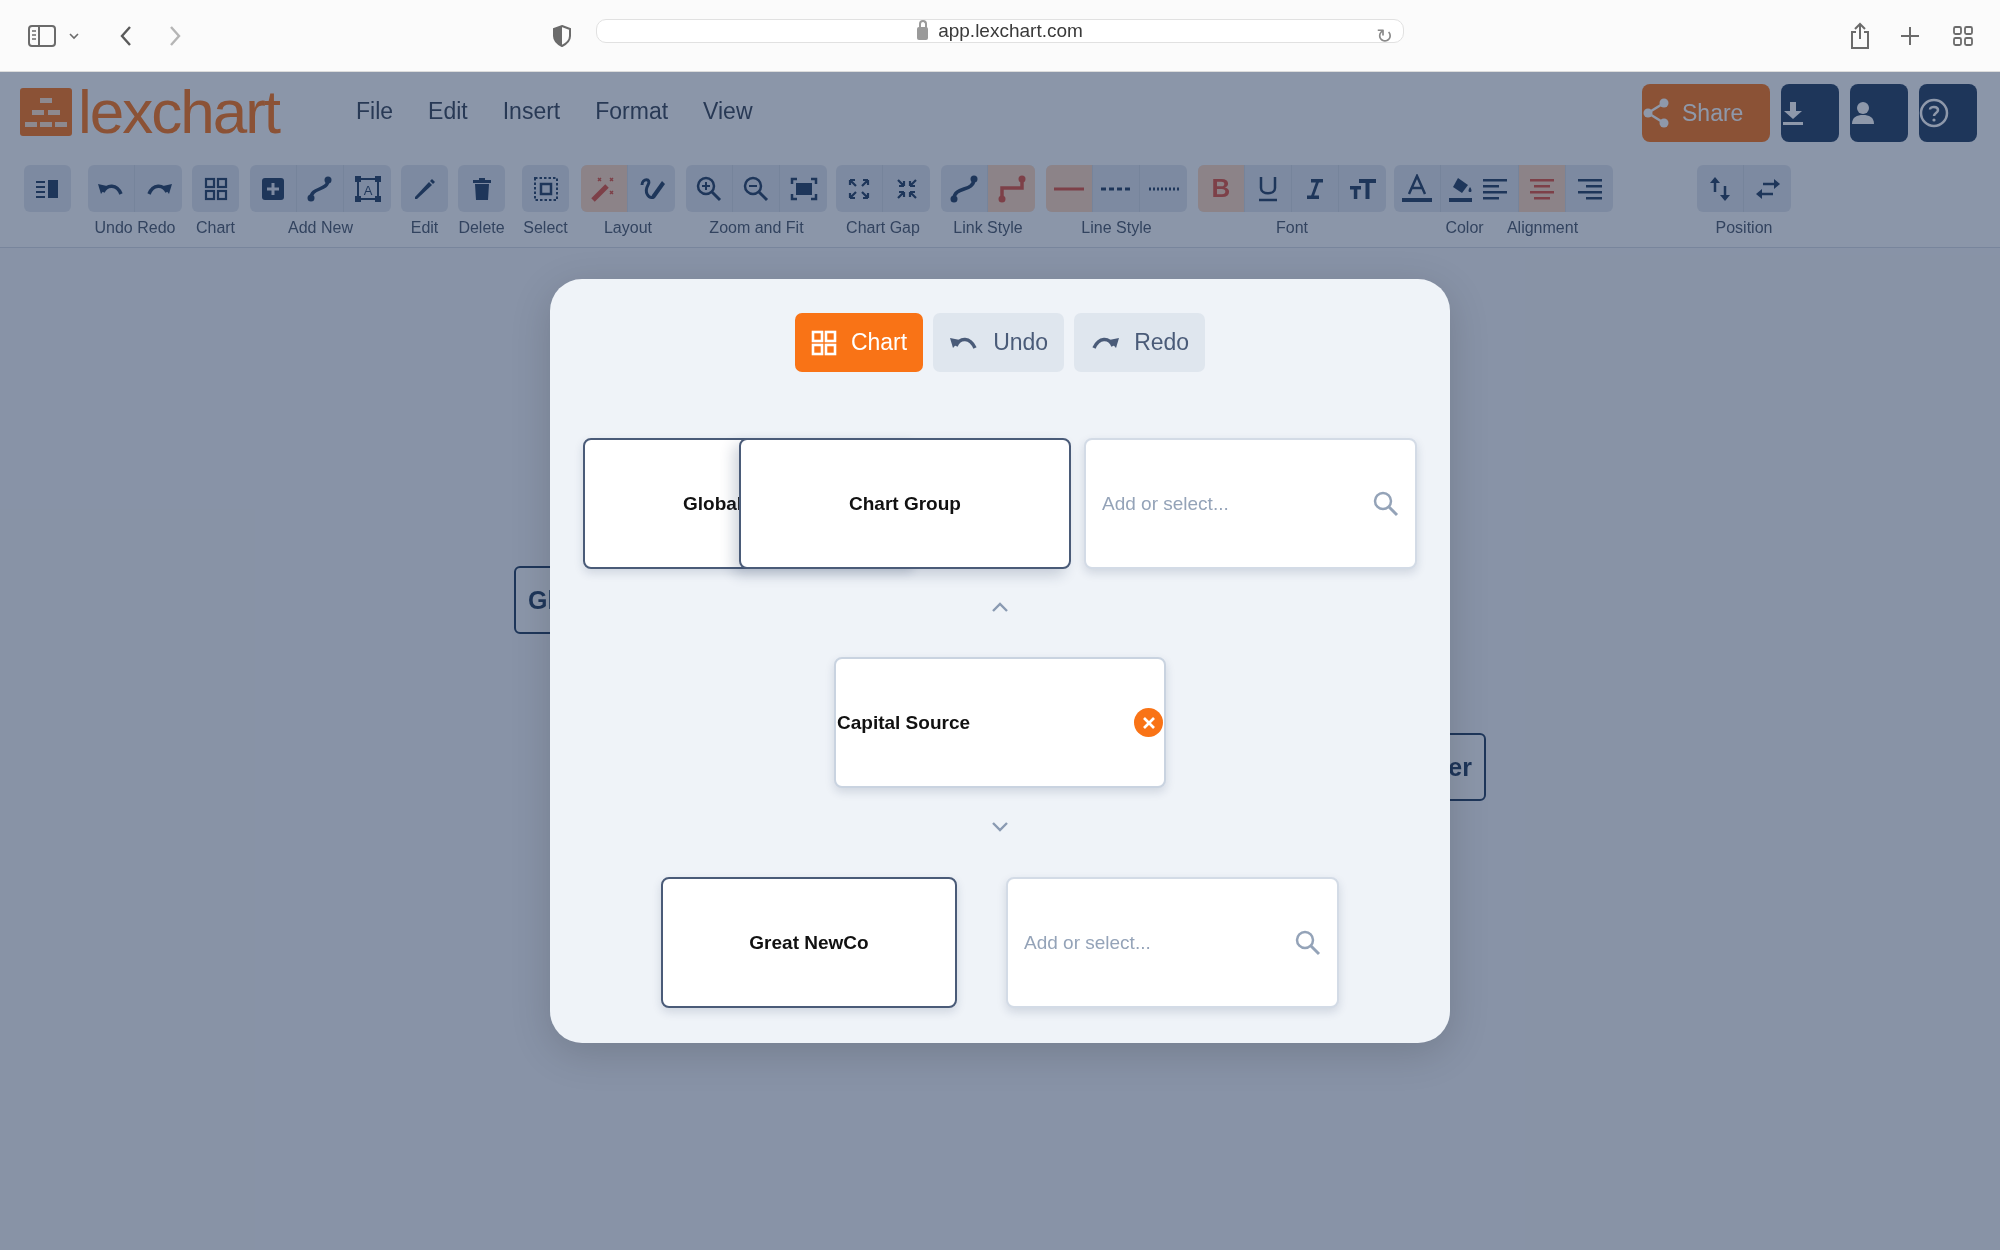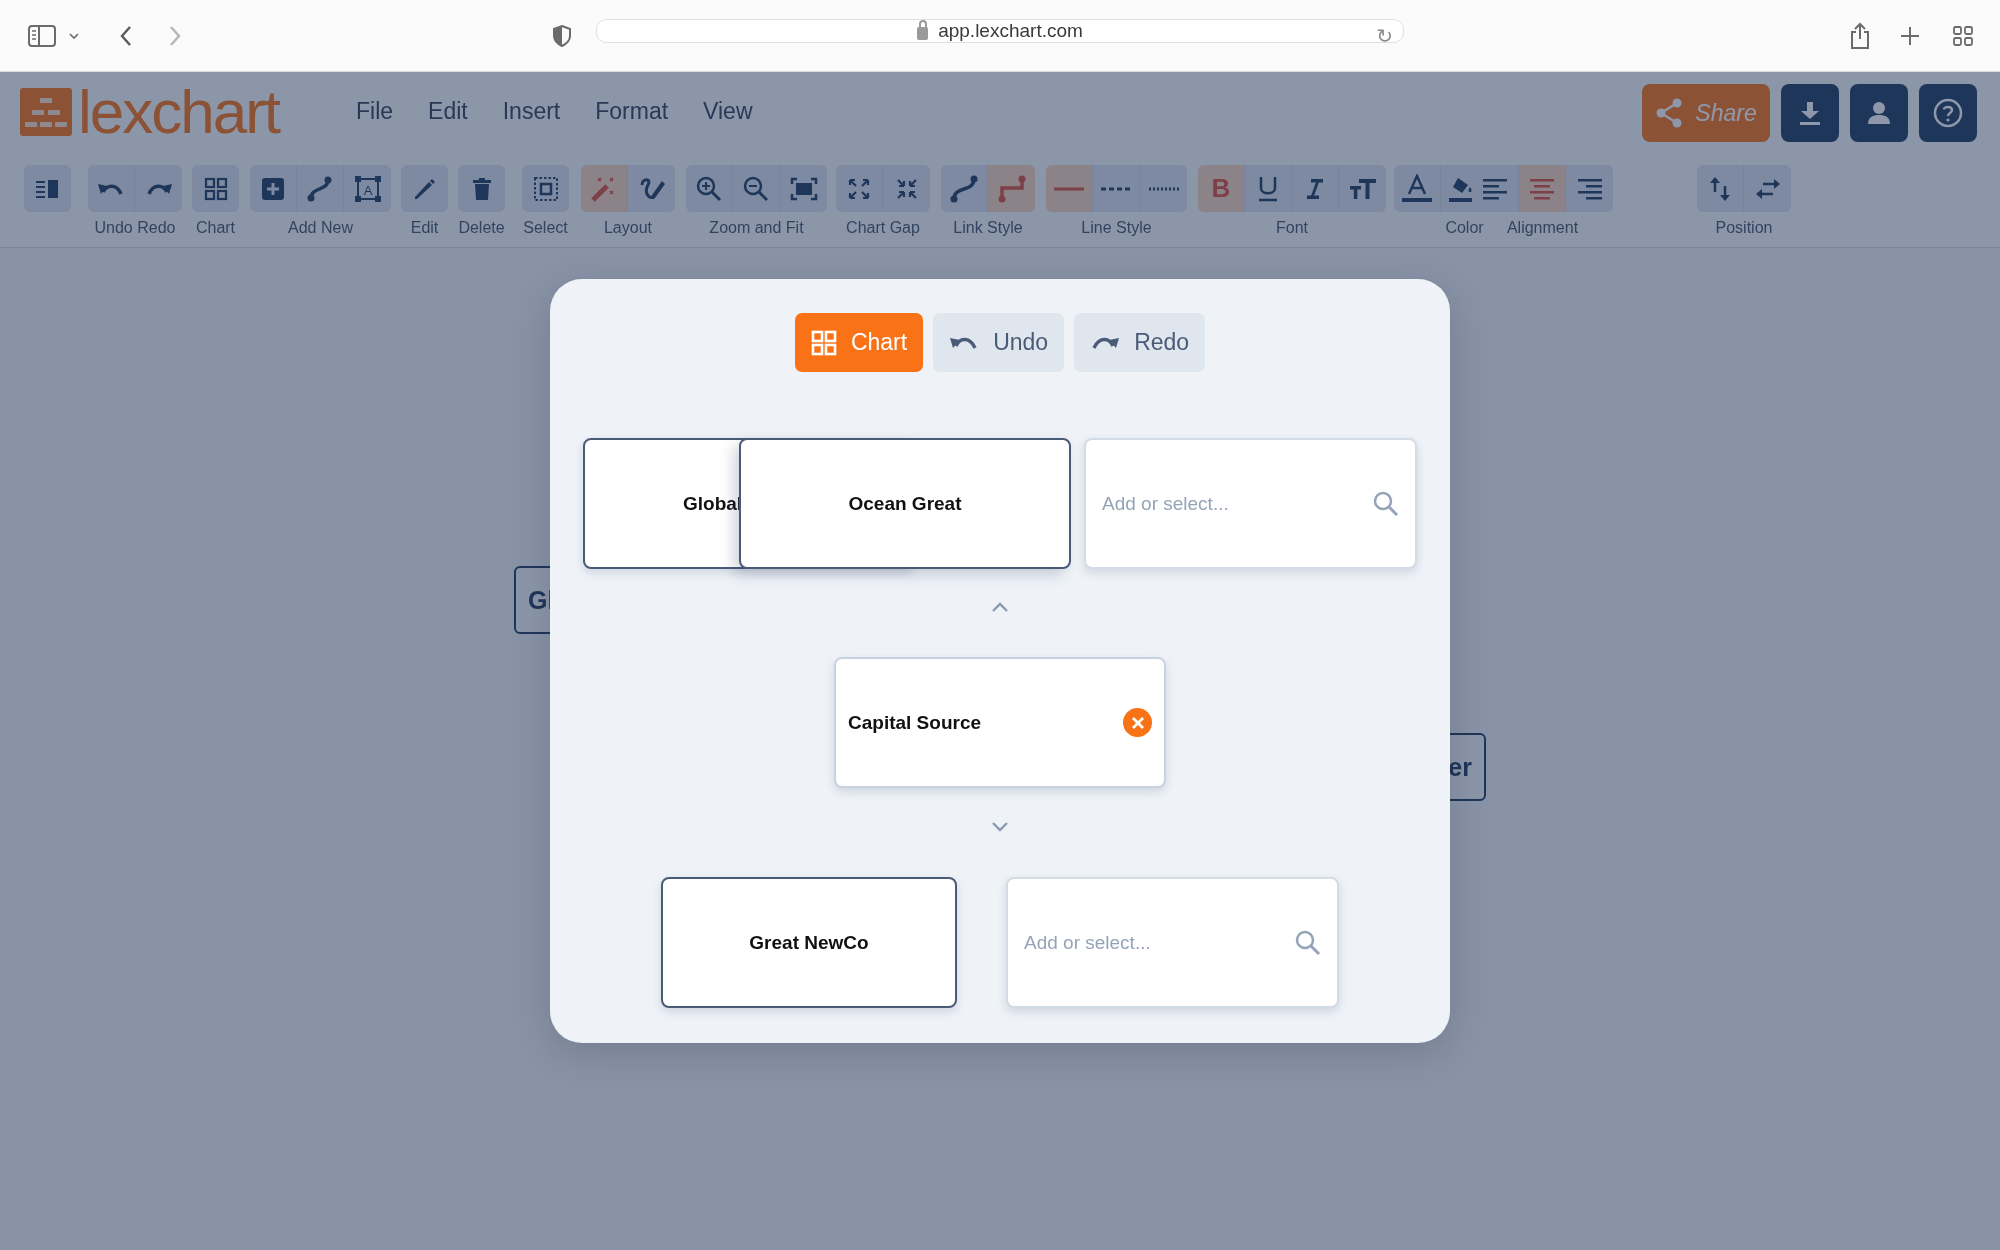--- a/index.html
+++ b/index.html
@@ -15,21 +15,21 @@
   .reload { position: absolute; right: 10px; top: 4px; color: #8a8a8a; font-size: 20px; }
 
   
   .app-header { position: absolute; left: 0; top: 72px; width: 2000px; height: 88px; background: #f8fafc; }
   .logo { position: absolute; left: 20px; top: 12px; display: flex; align-items: center; }
   .logo-mark { width: 52px; height: 48px; background: #f97316; border-radius: 3px; position: relative; }
   .logo-mark span { position: absolute; background: #fde0c8; height: 5px; }
   .logo-text { font-size: 62px; color: #f97316; letter-spacing: -2px; margin-left: 6px; line-height: 56px; font-weight: 300; }
   .menu { position: absolute; left: 356px; top: 26px; display: flex; gap: 35px; }
   .menu-item { font-size: 23px; color: #334155; }
-  .hdr-btn { position: absolute; top: 12px; height: 58px; border-radius: 8px; display: flex; align-items: center; justify-content: center; color: #fff; font-style: italic; }
+  .hdr-btn { position: absolute; top: 12px; height: 58px; border-radius: 8px; display: flex; align-items: center; color: #fff; }
   .share-btn { left: 1642px; width: 128px; background: #f97316; font-size: 23px; gap: 12px; }
   .sq-btn { width: 58px; background: #1e3a5f; }
 
   
   .toolbar { position: absolute; left: 0; top: 160px; width: 2000px; height: 88px; background: #f8fafc; border-bottom: 1px solid #d3d9e2; }
   .tgroup { position: absolute; top: 5px; display: flex; flex-direction: column; align-items: center; }
   .tbtns { display: flex; background: #dde3ec; border-radius: 6px; height: 47px; overflow: hidden; }
   .tbtn { width: 47px; height: 47px; display: flex; align-items: center; justify-content: center; color: #1e3a5f; border-right: 1px solid #cfd6e1; }
   .tbtn:last-child { border-right: none; }
   .tbtn.active { background: #fbd5bb; color: #dc4f3b; }
@@ -44,21 +44,21 @@
   .overlay { position: absolute; left: 0; top: 72px; width: 2000px; height: 1178px; background: rgba(30, 50, 85, 0.5); }
 
   
   .modal { position: absolute; left: 550px; top: 279px; width: 900px; height: 764px; background: #eff3f8; border-radius: 32px; box-shadow: 0 10px 40px rgba(0,0,0,0.15); }
   .modal-tabs { position: absolute; top: 34px; left: 0; width: 100%; display: flex; justify-content: center; gap: 10px; }
   .mtab { height: 59px; border-radius: 7px; display: flex; align-items: center; gap: 14px; padding: 0 16px; font-size: 23px; background: #dfe6ee; color: #4a5b78; }
   .mtab.active { background: #f97316; color: #fff; }
   .card { position: absolute; height: 131px; background: #fff; border-radius: 8px; display: flex; align-items: center; font-size: 19px; font-weight: bold; color: #111; box-shadow: 0 4px 10px rgba(30,50,85,0.15); }
   .card.selected { border: 2.5px solid #4a5b78; justify-content: center; }
   .card.search { border: 2px solid #d3dbe6; padding: 0 16px; justify-content: space-between; font-weight: normal; color: #94a3b8; }
-  .card.current { border: 2px solid #c9d3e0; padding: 0 12px; justify-content: space-between; }
+  .card.current { border: 2px solid #c9d3e0; padding: 0 1px; justify-content: space-between; }
   .remove-btn { width: 29px; height: 29px; border-radius: 50%; background: #f97316; display: flex; align-items: center; justify-content: center; }
   .chev { position: absolute; left: 50%; transform: translateX(-50%); color: #8a9ab2; }
 </style>
 </head>
 <body>
 
 <div class="browser-bar">
   <div class="bb-icon" style="left:24px;">
     <svg width="28" height="24" viewBox="0 0 28 24">
         <rect x="1" y="2" width="26" height="20" rx="3" fill="none" stroke="#6b6b6b" stroke-width="2"></rect>
@@ -514,21 +514,21 @@
           <polygon points="29,5 19,7 26,15" fill="#4a5b78"></polygon>
         </svg>
       <span>Redo</span>
     </div>
   </div>
 
   <div class="card selected" style="left:33px;top:159px;width:331px;justify-content:flex-start;padding-left:98px;">
     <span>Global</span>
   </div>
   <div class="card selected" style="left:189px;top:159px;width:332px;box-shadow:-6px 6px 14px rgba(30,50,85,0.2);">
-    <span>Ocean Great</span>
+    <span>Chart Group</span>
   </div>
   <div class="card search" style="left:534px;top:159px;width:333px;">
     <span>Add or select...</span>
     <svg width="26" height="26" viewBox="0 0 26 26">
         <circle cx="10" cy="10" r="8" fill="none" stroke="#94a3b8" stroke-width="2.5"></circle>
         <line x1="16" y1="16" x2="24" y2="24" stroke="#94a3b8" stroke-width="3"></line>
       </svg>
   </div>
 
   <div class="chev" style="top:320px;">

